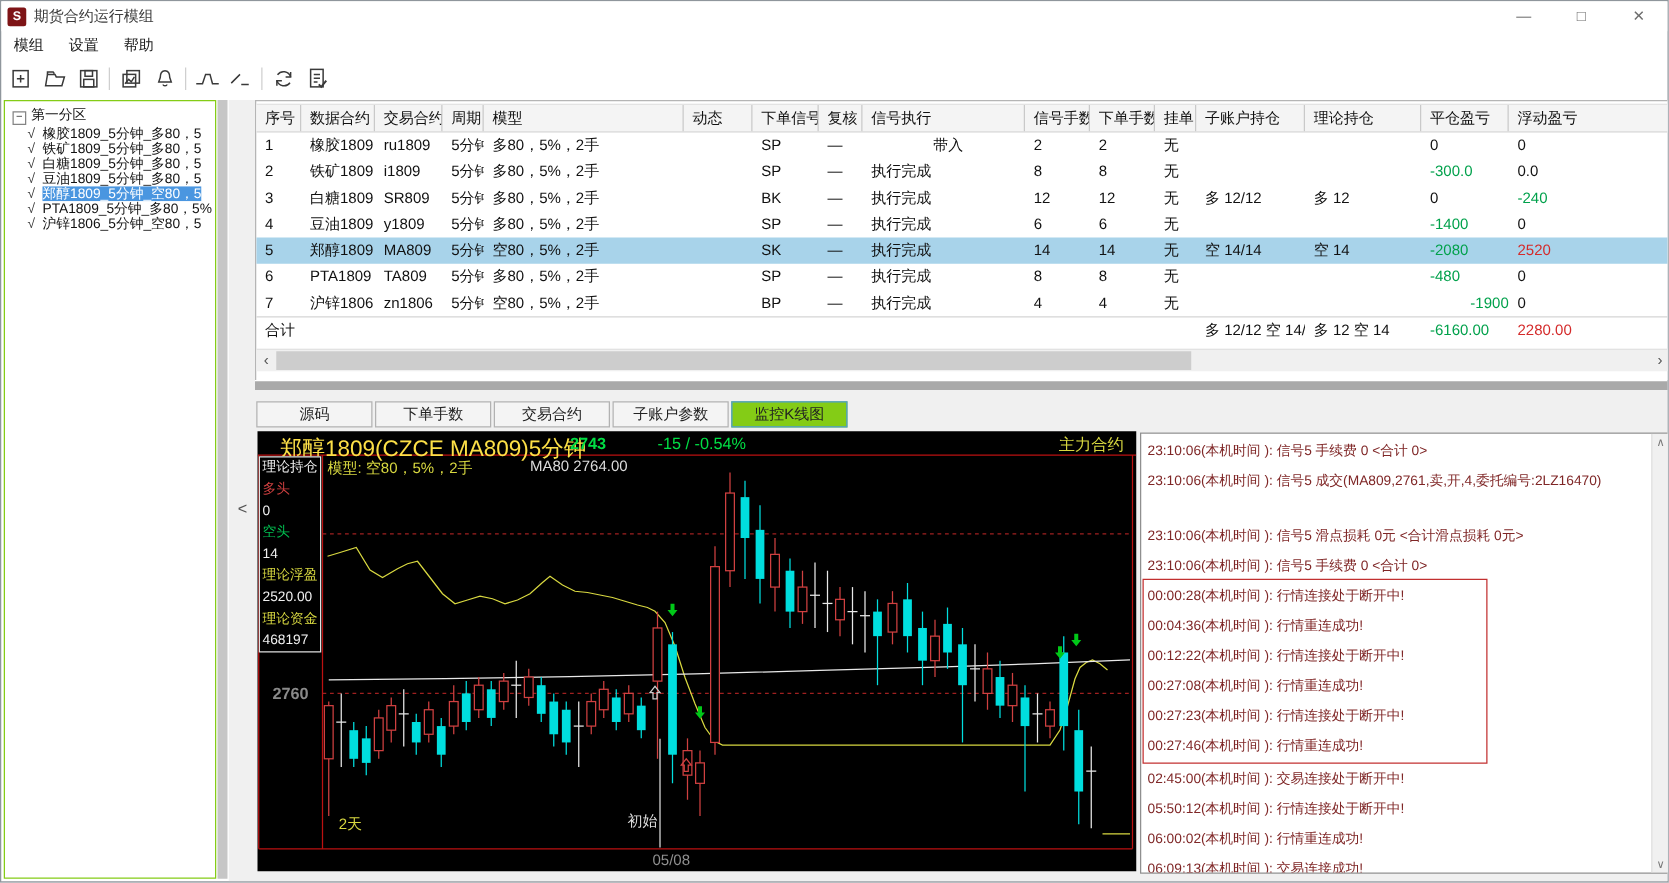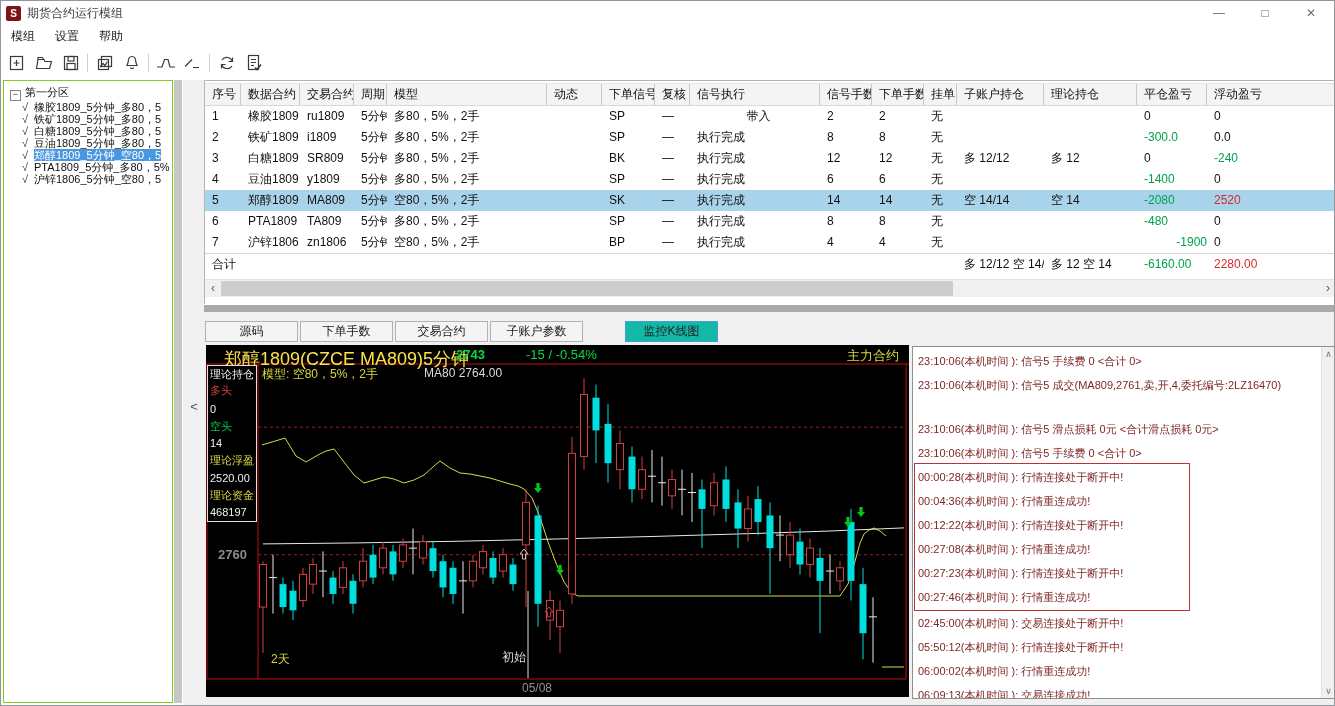--- a/index.html
+++ b/index.html
@@ -48,35 +48,35 @@
   .td.c-green{color:#00a14b;}
   .td.c-red{color:#d42a2a;}
   .hscroll{position:absolute;left:0;top:198px;width:100%;height:17px;background:#f0f0f0;border-top:1px solid #e2e2e2;}
   .hs-arrow{position:absolute;top:0;width:16px;height:17px;color:#555;font-size:12px;text-align:center;line-height:16px;}
   .hs-thumb{position:absolute;left:16px;top:1px;width:732px;height:15px;background:#cdcdcd;}
   .splitter{position:absolute;left:203px;top:304px;width:1132px;height:7px;background:#a9a9a9;}
   
   .tabs{position:absolute;left:204px;top:320px;height:21px;display:flex;gap:2px;}
   .tab{width:93px;height:21px;box-sizing:border-box;border:1px solid #b2b2b2;background:#f4f4f4;font-size:12px;
        color:#222;text-align:center;line-height:19px;}
-  .tab.active{border:1px solid #4d9bd8;background:#14b8a6;margin-left:40px;}
+  .tab.active{border:1px solid #4d9bd8;background:#84cc16;}
   
   .chart{position:absolute;left:205px;top:344px;width:703px;height:352px;background:#000;overflow:hidden;}
   .chart svg{position:absolute;left:0;top:0;}
   .cl{position:absolute;white-space:nowrap;font-size:12px;}
   .c-title{left:18px;top:2px;color:#fde047;font-size:18px;}
   .c-price{left:250px;top:2px;color:#00dd44;font-size:13px;font-weight:bold;}
   .c-change{left:320px;top:2px;color:#00dd44;font-size:13px;}
   .c-tag{right:10px;top:2px;color:#d8d840;font-size:13px;left:auto;}
   .c-model{left:56px;top:21px;color:#d8d840;}
   .c-ma{left:218px;top:21px;color:#dcdcdc;}
   .c-info{position:absolute;left:1px;top:20px;width:50px;height:157px;border:1px solid #e0e0e0;background:#000;
           font-size:11px;line-height:17.3px;padding-left:2px;box-sizing:border-box;overflow:hidden;}
   .c-info div{white-space:nowrap;}
-  .fw{color:#f0f0f0;} .fr{color:#d04040;font-family:Liberation Mono, monospace;} .fg{color:#00c050;} .fy{color:#d8d840;}
+  .fw{color:#f0f0f0;} .fr{color:#d04040;} .fg{color:#00c050;} .fy{color:#d8d840;}
   .c-2760{left:12px;top:202px;color:#8a8a8a;font-weight:bold;font-size:13px;}
   .c-2days{left:53px;top:306px;color:#d8d840;padding-left:12px;}
   .c-init{left:296px;top:304px;color:#dddddd;}
   .c-date{left:316px;top:336px;color:#909090;}
   
   .log{position:absolute;left:911px;top:345px;width:424px;height:353px;background:#fff;border:1px solid #8f8f8f;
        box-sizing:border-box;overflow:hidden;}
   .log-entry{position:absolute;left:5px;width:392px;font-size:11px;color:#7f2626;line-height:16px;}
   .log-box{position:absolute;left:1px;width:274px;border:1px solid #c23030;}
   .vscroll{position:absolute;right:0;top:0;width:13px;height:100%;background:#f0f0f0;border-left:1px solid #e0e0e0;}

